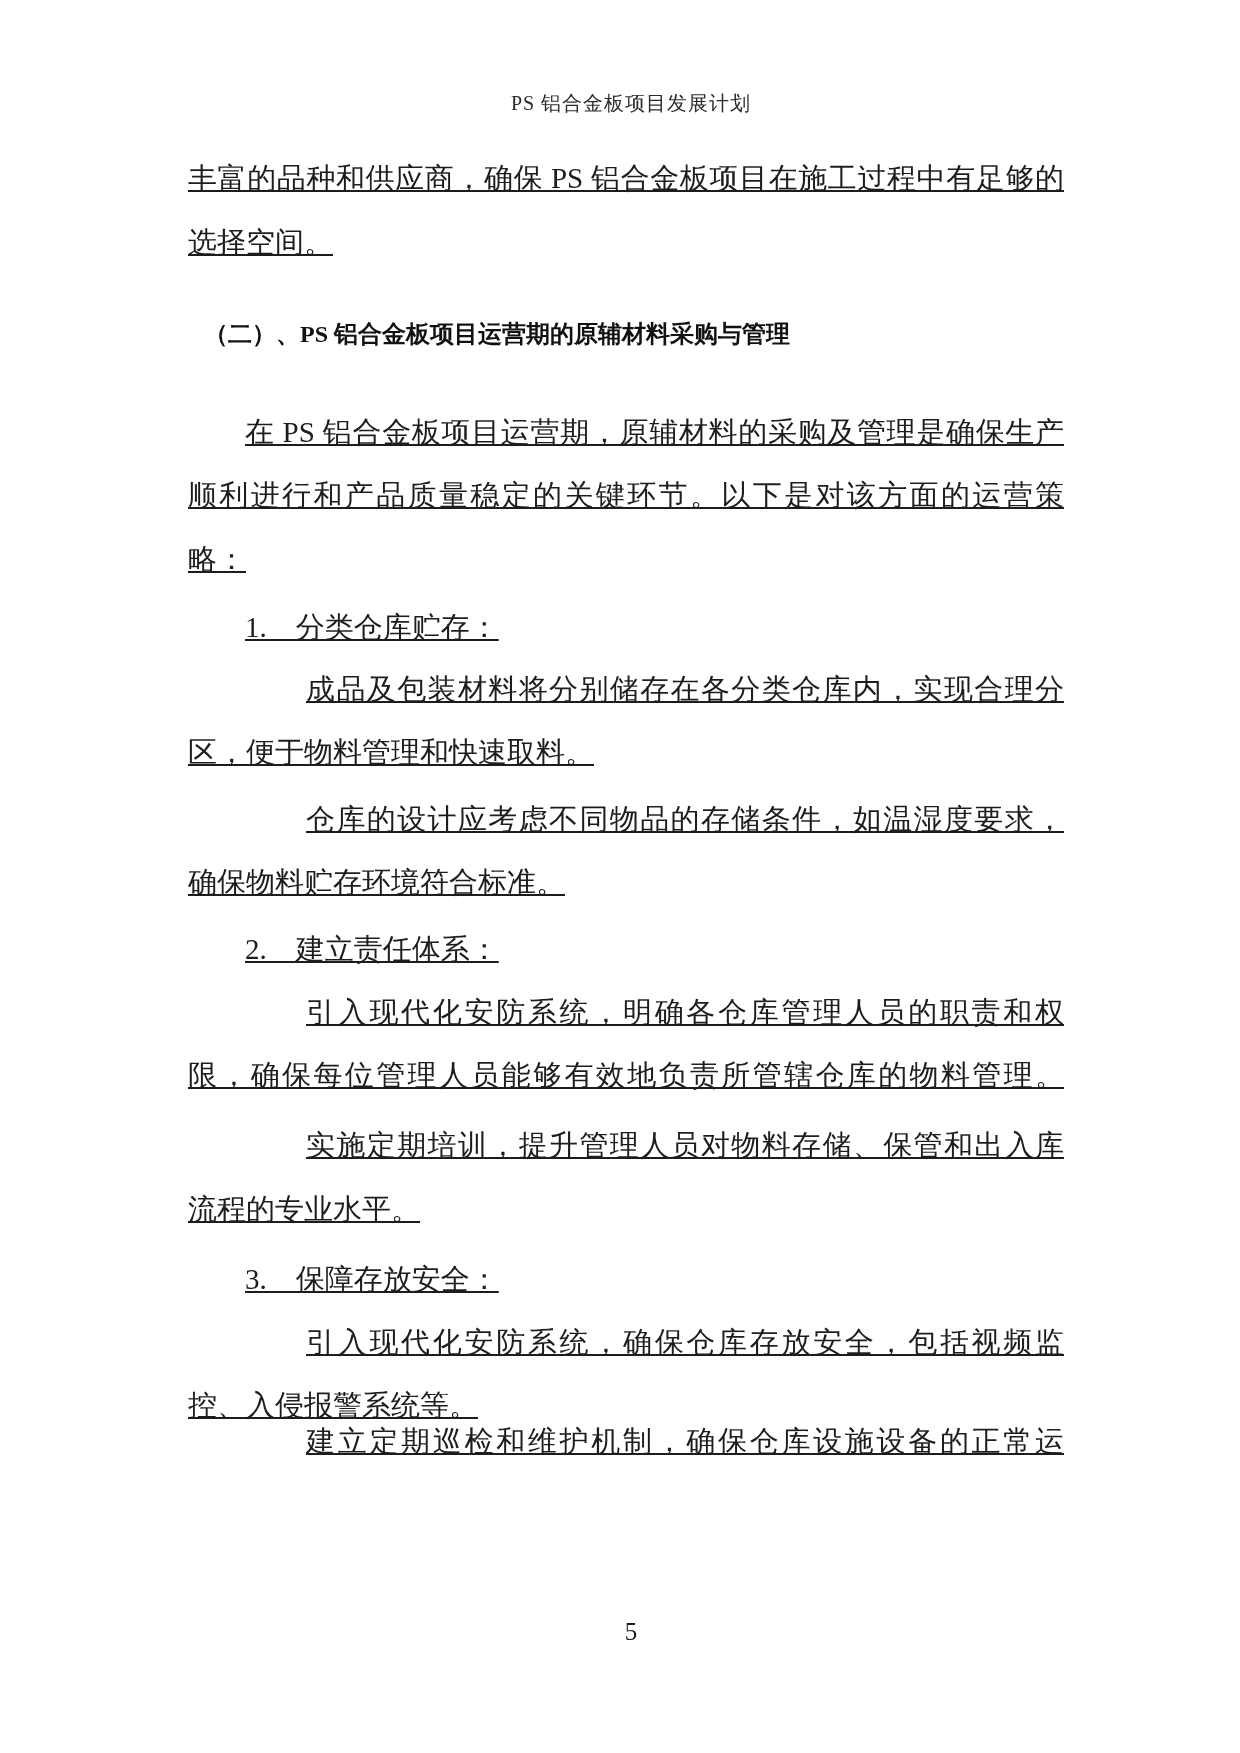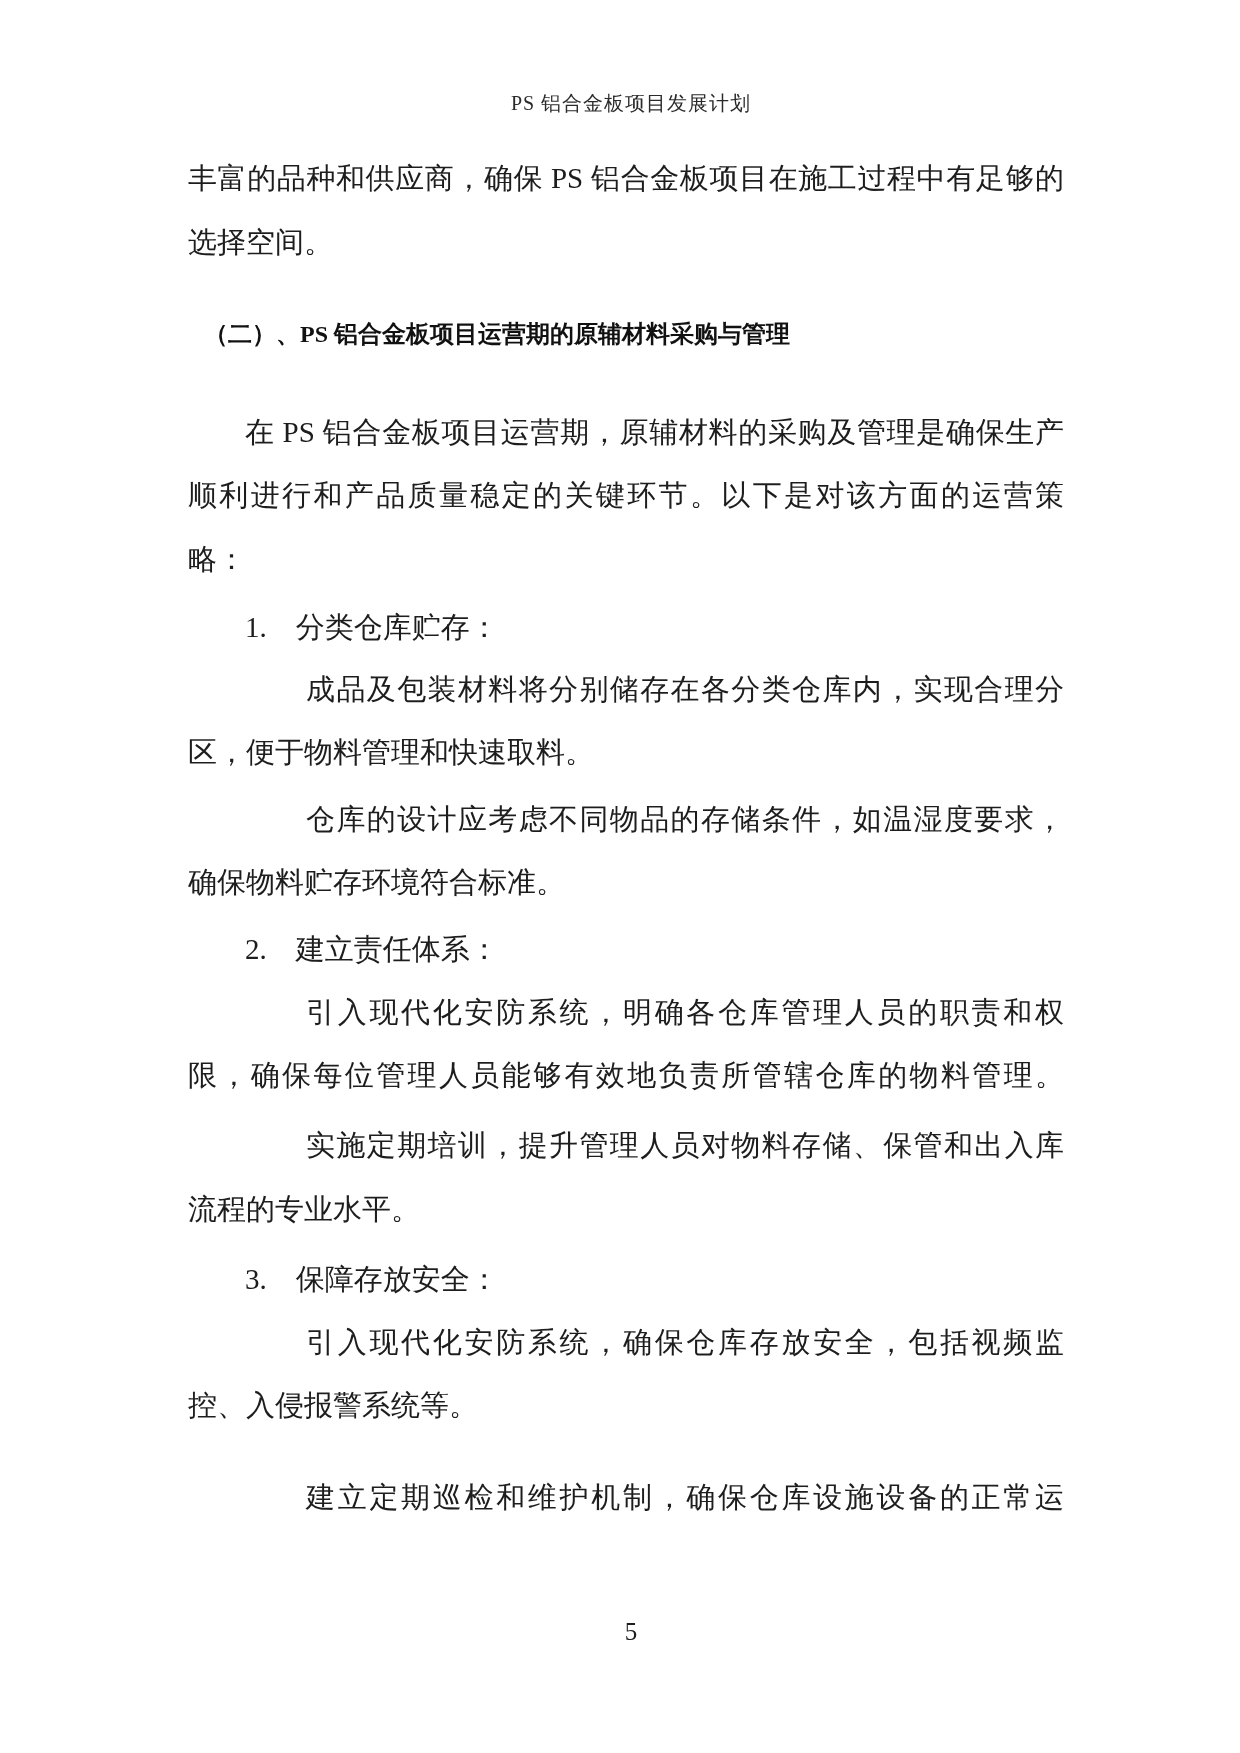--- a/index.html
+++ b/index.html
@@ -21,20 +21,21 @@
     text-align: center;
     font-size: 20px;
     letter-spacing: 1px;
     color: #2a2a2a;
   }
   .line {
     position: absolute;
     font-size: 29px;
     line-height: 34px;
     white-space: nowrap;
+    text-decoration: underline;
   }
   .x0 { left: 188px; }
   .x2 { left: 245px; }
   .x4 { left: 306px; }
   .j  { white-space: normal; text-align: justify; text-align-last: justify; }
   .x0.j { width: 876px; }
   .x2.j { width: 819px; }
   .x4.j { width: 758px; }
   .heading {
     position: absolute;
@@ -79,17 +80,17 @@
 
   <div class="line x2" style="top:932px">2.　建立责任体系：</div>
   <div class="line x4 j" style="top:995px">引入现代化安防系统，明确各仓库管理人员的职责和权</div>
   <div class="line x0 j" style="top:1058px">限，确保每位管理人员能够有效地负责所管辖仓库的物料管理。</div>
   <div class="line x4 j" style="top:1128px">实施定期培训，提升管理人员对物料存储、保管和出入库</div>
   <div class="line x0" style="top:1192px">流程的专业水平。</div>
 
   <div class="line x2" style="top:1262px">3.　保障存放安全：</div>
   <div class="line x4 j" style="top:1325px">引入现代化安防系统，确保仓库存放安全，包括视频监</div>
   <div class="line x0" style="top:1388px">控、入侵报警系统等。</div>
-  <div class="line x4 j" style="top:1480px">建立定期巡检和维护机制，确保仓库设施设备的正常运</div>
+  <div class="line x4 j" style="top:1424px">建立定期巡检和维护机制，确保仓库设施设备的正常运</div>
 
   <div class="pageno">5</div>
 
 </div>
 
 </body></html>

